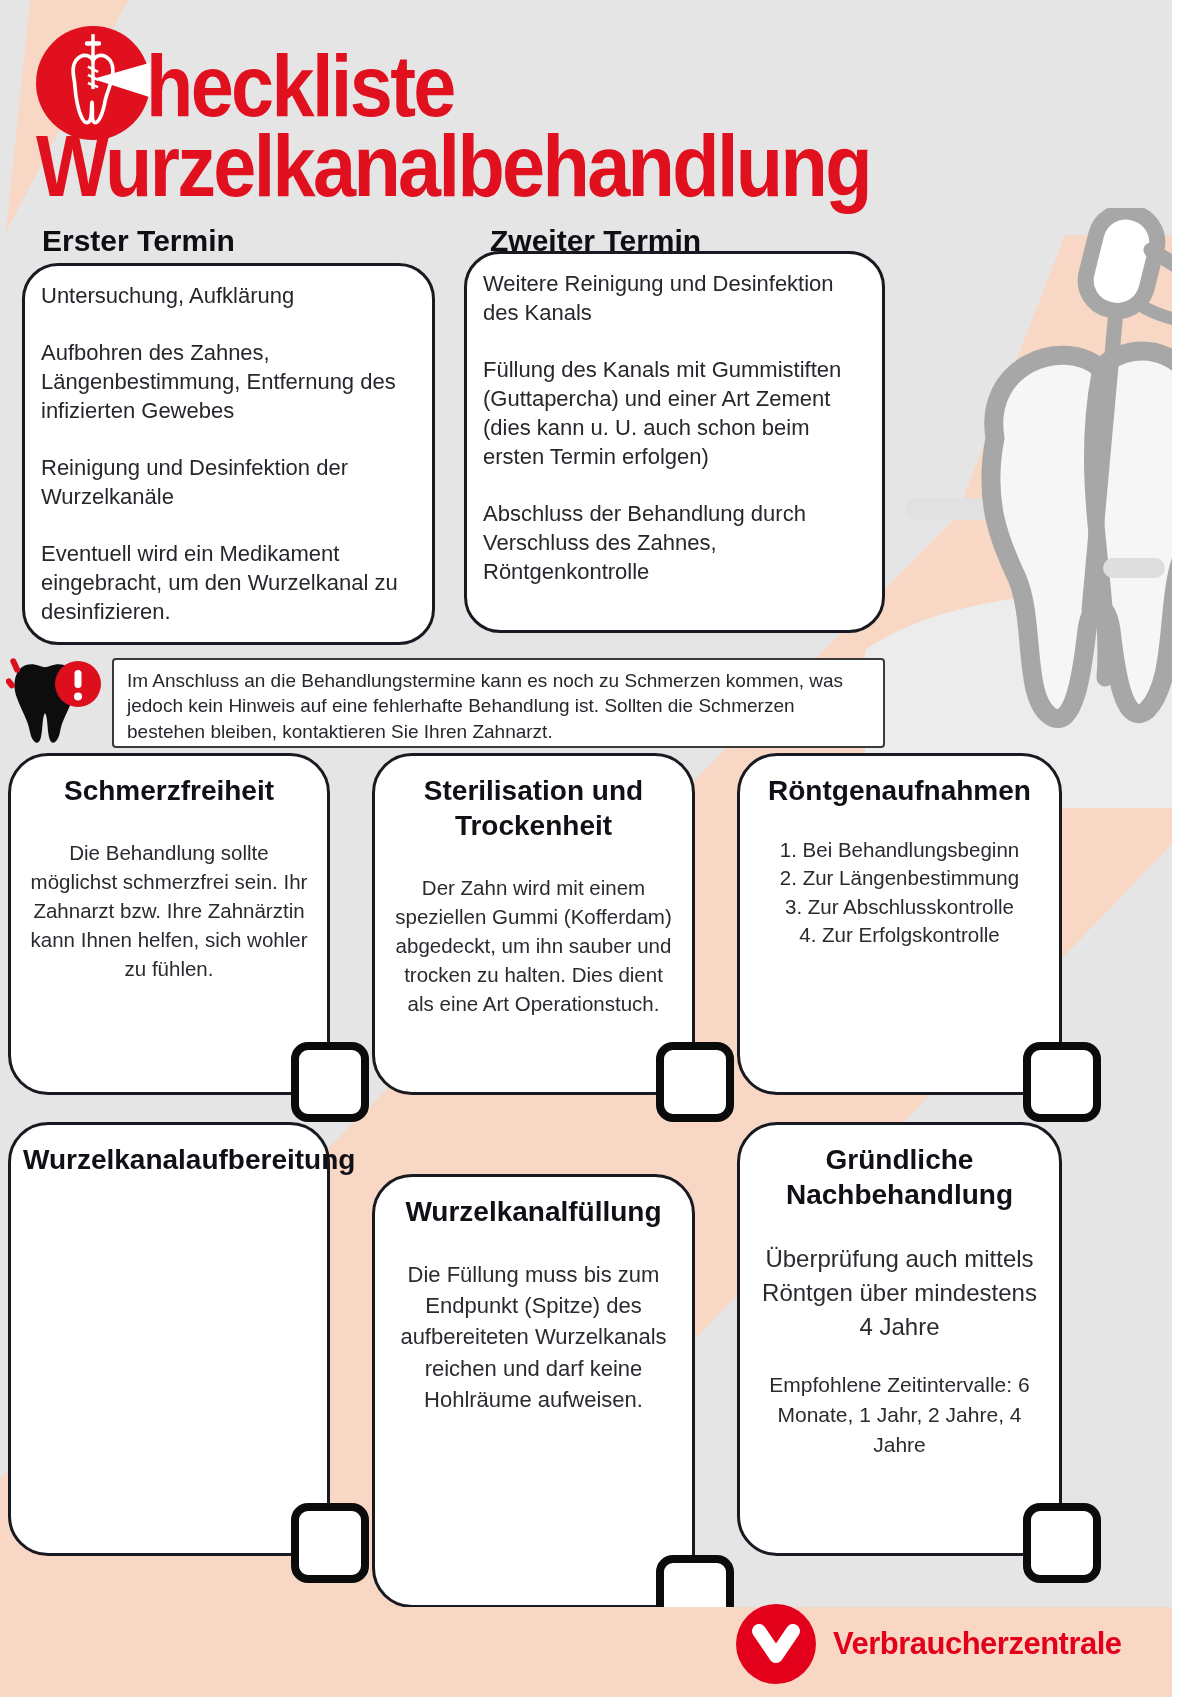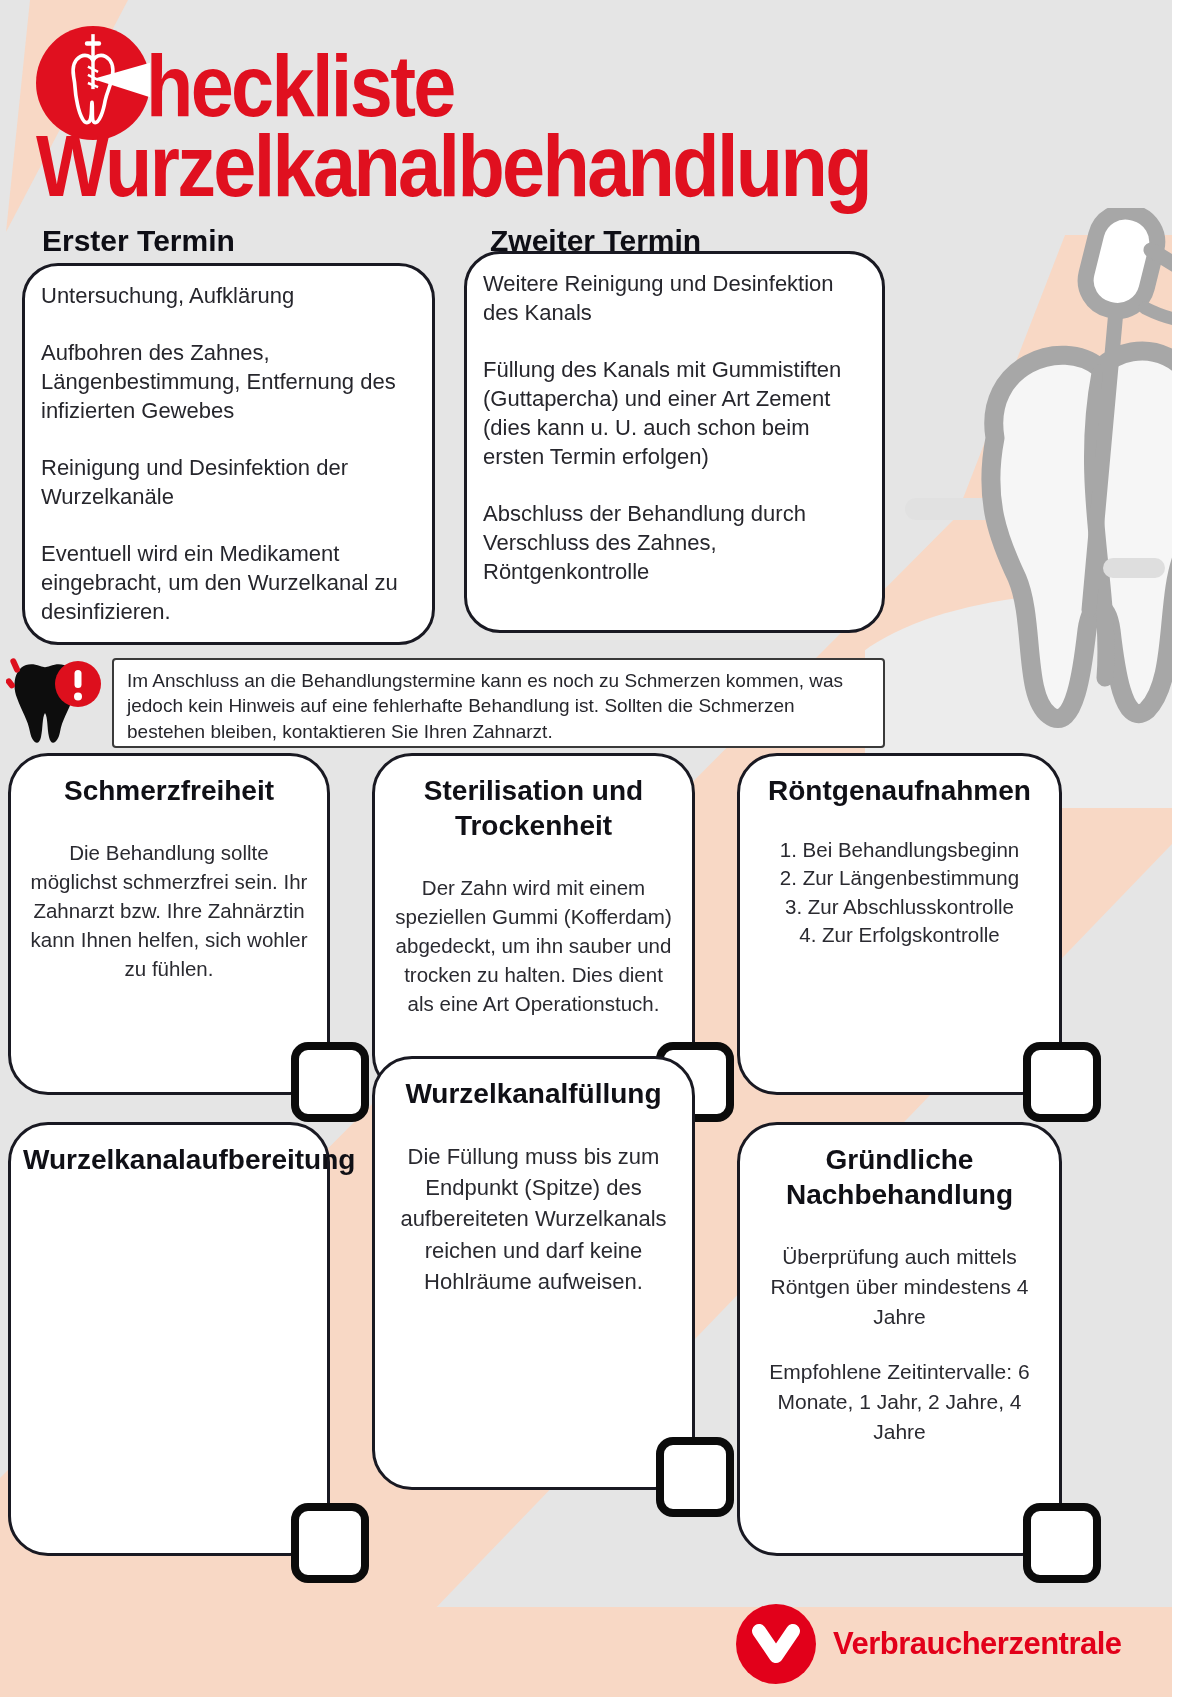--- a/index.html
+++ b/index.html
@@ -155,29 +155,29 @@
       <li>Zur Erfolgskontrolle</li>
     </ol>
     <div class="checkbox"></div>
   </div>
 
   <div class="card" style="left:8px;top:1122px;width:322px;height:434px;">
     <div class="card-h">Wurzelkanalaufbereitung</div>
     <div class="checkbox"></div>
   </div>
 
-  <div class="card" style="left:372px;top:1056px;width:323px;height:434px;">
+  <div class="card" style="left:372px;top:1174px;width:323px;height:434px;">
     <div class="card-h">Wurzelkanalfüllung</div>
     <div class="card-b" style="font-size:22px;">Die Füllung muss bis zum Endpunkt (Spitze) des aufbereiteten Wurzelkanals reichen und darf keine Hohlräume aufweisen.</div>
     <div class="checkbox"></div>
   </div>
 
   <div class="card" style="left:737px;top:1122px;width:325px;height:434px;">
     <div class="card-h">Gründliche Nachbehandlung</div>
-    <div class="card-b" style="font-size:21px;">Überprüfung auch mittels Röntgen über mindestens 4 Jahre</div>
+    <div class="card-b" style="font-size:24px;">Überprüfung auch mittels Röntgen über mindestens 4 Jahre</div>
     <div class="card-b card-b2" style="font-size:21px;">Empfohlene Zeitintervalle: 6 Monate, 1 Jahr, 2 Jahre, 4 Jahre</div>
     <div class="checkbox"></div>
   </div>
 
   <div class="footer-band"></div>
   <svg class="footer-logo" viewBox="0 0 80 80">
     <circle cx="40" cy="40" r="40" fill="#e2001a"></circle>
     <path d="M23,27 L40,52 L57,27" fill="none" stroke="#ffffff" stroke-width="14" stroke-linecap="round" stroke-linejoin="round"></path>
   </svg>
   <div class="footer-brand">Verbraucherzentrale</div>

